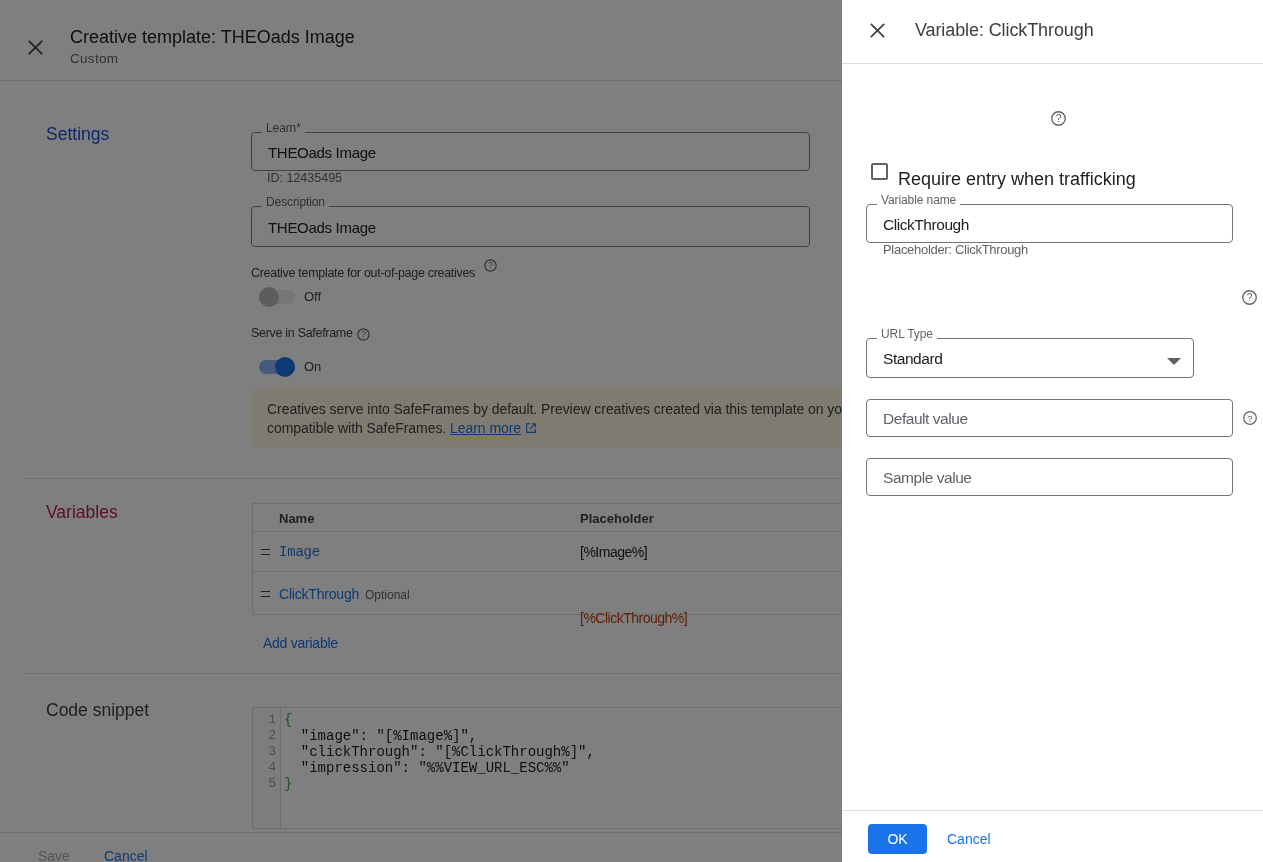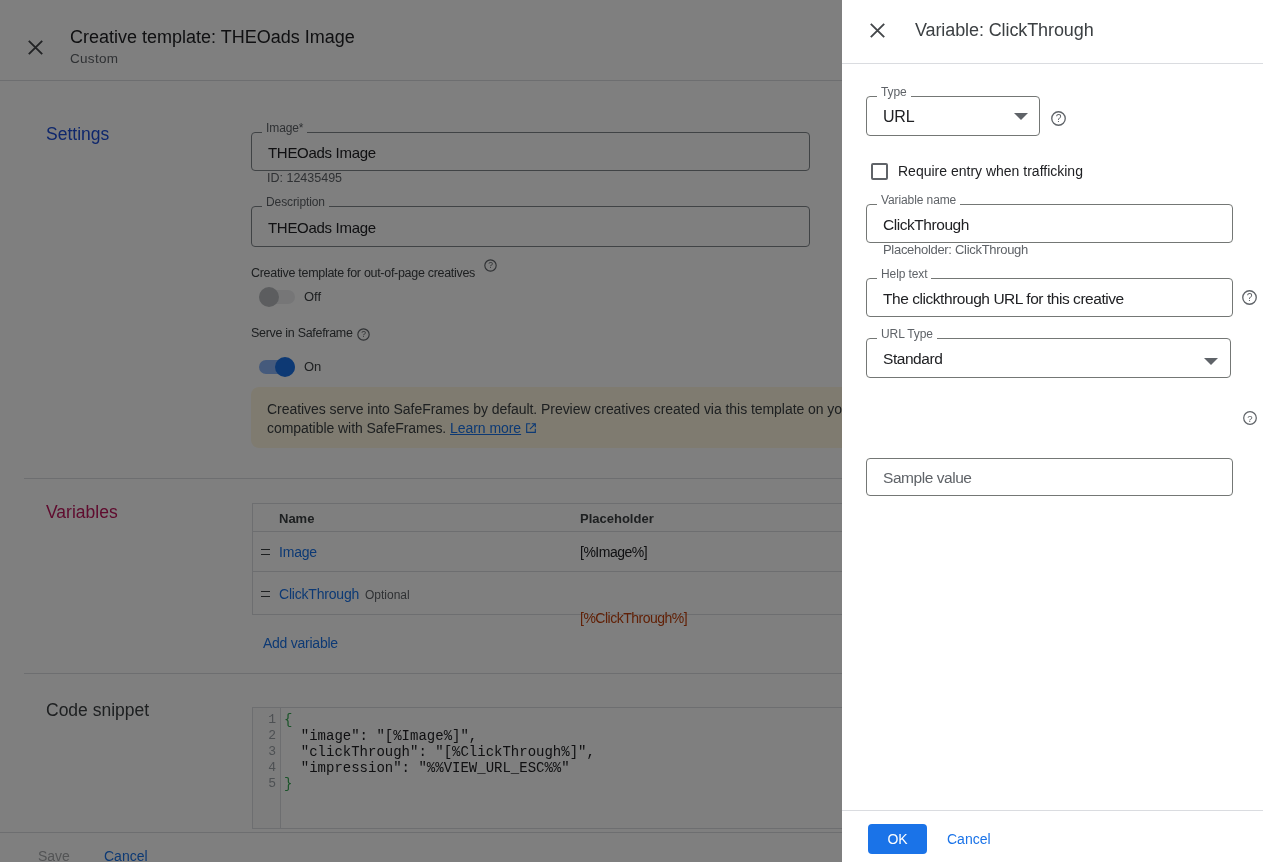--- a/index.html
+++ b/index.html
@@ -20,21 +20,21 @@
   <svg class="abs" style="left:28px;top:23px" width="15" height="15" viewBox="0 0 15 15">
       <path d="M0.8 0.8 L14.2 14.2 M14.2 0.8 L0.8 14.2" stroke="#44474a" stroke-width="1.9"></path>
     </svg>
   <div class="abs" style="left:70px;top:10px;font-size:18px;line-height:20px;color:#202124;letter-spacing:0">Creative template: THEOads Image</div>
   <div class="abs" style="left:70px;top:34px;font-size:13.5px;line-height:15px;letter-spacing:0.3px;color:#5f6368;">Custom</div>
   <div class="hr" style="left:0;top:63px;width:1263px;"></div>
 
   <div class="abs" style="left:46px;top:107px;font-size:17.5px;font-weight:500;color:#1d4ed8;letter-spacing:0;">Settings</div>
 
   <div class="ofield" style="left:251px;top:115px;width:559px;height:39px;">
-    <span class="flabel">Image*</span>
+    <span class="flabel">Learn*</span>
     <span class="fvalue">THEOads Image</span>
   </div>
   <div class="abs" style="left:267px;top:154px;font-size:12.5px;color:#5f6368;">ID: 12435495</div>
 
   <div class="ofield" style="left:251px;top:189px;width:559px;height:41px;">
     <span class="flabel">Description</span>
     <span class="fvalue">THEOads Image</span>
   </div>
 
   <div class="abs" style="left:251px;top:241px;font-size:12.5px;color:#3c4043;letter-spacing:-0.3px;margin-top:8px;">Creative template for out-of-page creatives</div>
@@ -66,21 +66,21 @@
 
   <div class="abs" style="left:46px;top:485px;font-size:17.5px;font-weight:500;color:#be185d;letter-spacing:0;">Variables</div>
 
   <div class="abs" style="left:252px;top:486px;width:963px;height:112px;border:1px solid #dadce0;background:#fff;"></div>
   <div class="abs" style="left:279px;top:494px;font-size:13px;font-weight:700;color:#3c4043;">Name</div>
   <div class="abs" style="left:580px;top:494px;font-size:13px;font-weight:700;color:#3c4043;">Placeholder</div>
   <div class="hr" style="left:253px;top:514px;width:961px;"></div>
 
   <div class="abs" style="left:261px;top:531.5px;width:9px;height:1.6px;background:#3c4043;"></div>
   <div class="abs" style="left:261px;top:536.5px;width:9px;height:1.6px;background:#3c4043;"></div>
-  <div class="abs" style="left:279px;top:527px;font-size:14px;color:#1a73e8;letter-spacing:-0.2px;">Image</div>
+  <div class="abs" style="left:279px;top:527px;font-size:14px;color:#1a73e8;letter-spacing:-0.2px;font-family:Liberation Mono, monospace;">Image</div>
   <div class="abs" style="left:580px;top:527px;font-size:14px;color:#202124;letter-spacing:-0.5px;">[%Image%]</div>
   <div class="hr" style="left:253px;top:554px;width:961px;"></div>
 
   <div class="abs" style="left:261px;top:573.5px;width:9px;height:1.6px;background:#3c4043;"></div>
   <div class="abs" style="left:261px;top:578.5px;width:9px;height:1.6px;background:#3c4043;"></div>
   <div class="abs" style="left:279px;top:569px;font-size:14px;color:#1a73e8;letter-spacing:-0.2px;">ClickThrough</div>
   <div class="abs" style="left:365px;top:571px;font-size:12px;color:#5f6368;">Optional</div>
   <div class="abs" style="left:580px;top:569px;font-size:14px;color:#c2410c;letter-spacing:-0.5px;margin-top:24px;">[%ClickThrough%]</div>
 
   <div class="abs" style="left:263px;top:618px;font-size:14px;font-weight:500;color:#1a73e8;letter-spacing:-0.25px;">Add variable</div>
@@ -109,54 +109,48 @@
 
 <div class="abs" style="left:0;top:0;width:1263px;height:862px;background:rgba(0,0,0,0.5);"></div>
 
 <div class="abs" style="left:842px;top:0;width:421px;height:862px;background:#fff;">
   <svg class="abs" style="left:28px;top:23px" width="15" height="15" viewBox="0 0 15 15">
       <path d="M0.8 0.8 L14.2 14.2 M14.2 0.8 L0.8 14.2" stroke="#44474a" stroke-width="1.9"></path>
     </svg>
   <div class="abs" style="left:73px;top:20px;font-size:18px;line-height:20px;color:#3c4043;letter-spacing:-0.1px;">Variable: ClickThrough</div>
   <div class="hr" style="left:0;top:63px;width:421px;"></div>
 
-  <div class="ofield" style="left:24px;top:96px;width:174px;height:40px;border-color:#747775;">
-    <span class="flabel">Type</span>
-    <span class="fvalue" style="font-size:16px;letter-spacing:-0.2px;">URL</span>
-    <div class="caret" style="right:11px;top:16px;"></div>
-  </div>
   <svg class="abs" style="left:209px;top:111px" width="15" height="15" viewBox="0 0 16 16">
       <circle cx="8" cy="8" r="7.2" fill="none" stroke="#5f6368" stroke-width="1.4"></circle>
       <text x="8" y="12" font-size="11" fill="#5f6368" text-anchor="middle" font-family="Liberation Sans">?</text>
     </svg>
 
   <div class="abs" style="left:29px;top:163px;width:17px;height:17px;border:2px solid #5f6368;border-radius:2px;"></div>
-  <div class="abs" style="left:56px;top:163px;font-size:14px;color:#202124;">Require entry when trafficking</div>
+  <div class="abs" style="left:56px;top:169px;font-size:18px;color:#202124;">Require entry when trafficking</div>
 
   <div class="ofield" style="left:24px;top:204px;width:367px;height:39px;border-color:#747775;">
     <span class="flabel">Variable name</span>
     <span class="fvalue" style="font-size:15.5px;letter-spacing:-0.45px;">ClickThrough</span>
   </div>
   <div class="abs" style="left:41px;top:242px;font-size:13px;color:#5f6368;letter-spacing:-0.3px;">Placeholder: ClickThrough</div>
 
-  <div class="ofield" style="left:24px;top:278px;width:367px;height:39px;border-color:#747775;">
-    <span class="flabel">Help text</span>
-    <span class="fvalue" style="font-size:15.5px;letter-spacing:-0.45px;">The clickthrough URL for this creative</span>
-  </div>
   <svg class="abs" style="left:400px;top:290px" width="15" height="15" viewBox="0 0 16 16">
       <circle cx="8" cy="8" r="7.2" fill="none" stroke="#5f6368" stroke-width="1.4"></circle>
       <text x="8" y="12" font-size="11" fill="#5f6368" text-anchor="middle" font-family="Liberation Sans">?</text>
     </svg>
 
-  <div class="ofield" style="left:24px;top:338px;width:365px;height:40px;border-color:#747775;text-decoration:underline;">
+  <div class="ofield" style="left:24px;top:338px;width:328px;height:40px;border-color:#747775;text-decoration:underline;">
     <span class="flabel">URL Type</span>
     <span class="fvalue" style="font-size:15.5px;letter-spacing:-0.45px;">Standard</span>
     <div class="caret" style="right:12px;top:19px;"></div>
   </div>
 
+  <div class="ofield" style="left:24px;top:399px;width:367px;height:38px;border-color:#747775;">
+    <span class="fvalue" style="font-size:15.5px;color:#5f6368;letter-spacing:-0.45px;">Default value</span>
+  </div>
   <svg class="abs" style="left:401px;top:411px" width="14" height="14" viewBox="0 0 16 16">
       <circle cx="8" cy="8" r="7.2" fill="none" stroke="#5f6368" stroke-width="1.4"></circle>
       <text x="8" y="12" font-size="11" fill="#5f6368" text-anchor="middle" font-family="Liberation Sans">?</text>
     </svg>
 
   <div class="ofield" style="left:24px;top:458px;width:367px;height:38px;border-color:#747775;">
     <span class="fvalue" style="font-size:15.5px;color:#5f6368;letter-spacing:-0.45px;">Sample value</span>
   </div>
 
   <div class="hr" style="left:0;top:810px;width:421px;"></div>

